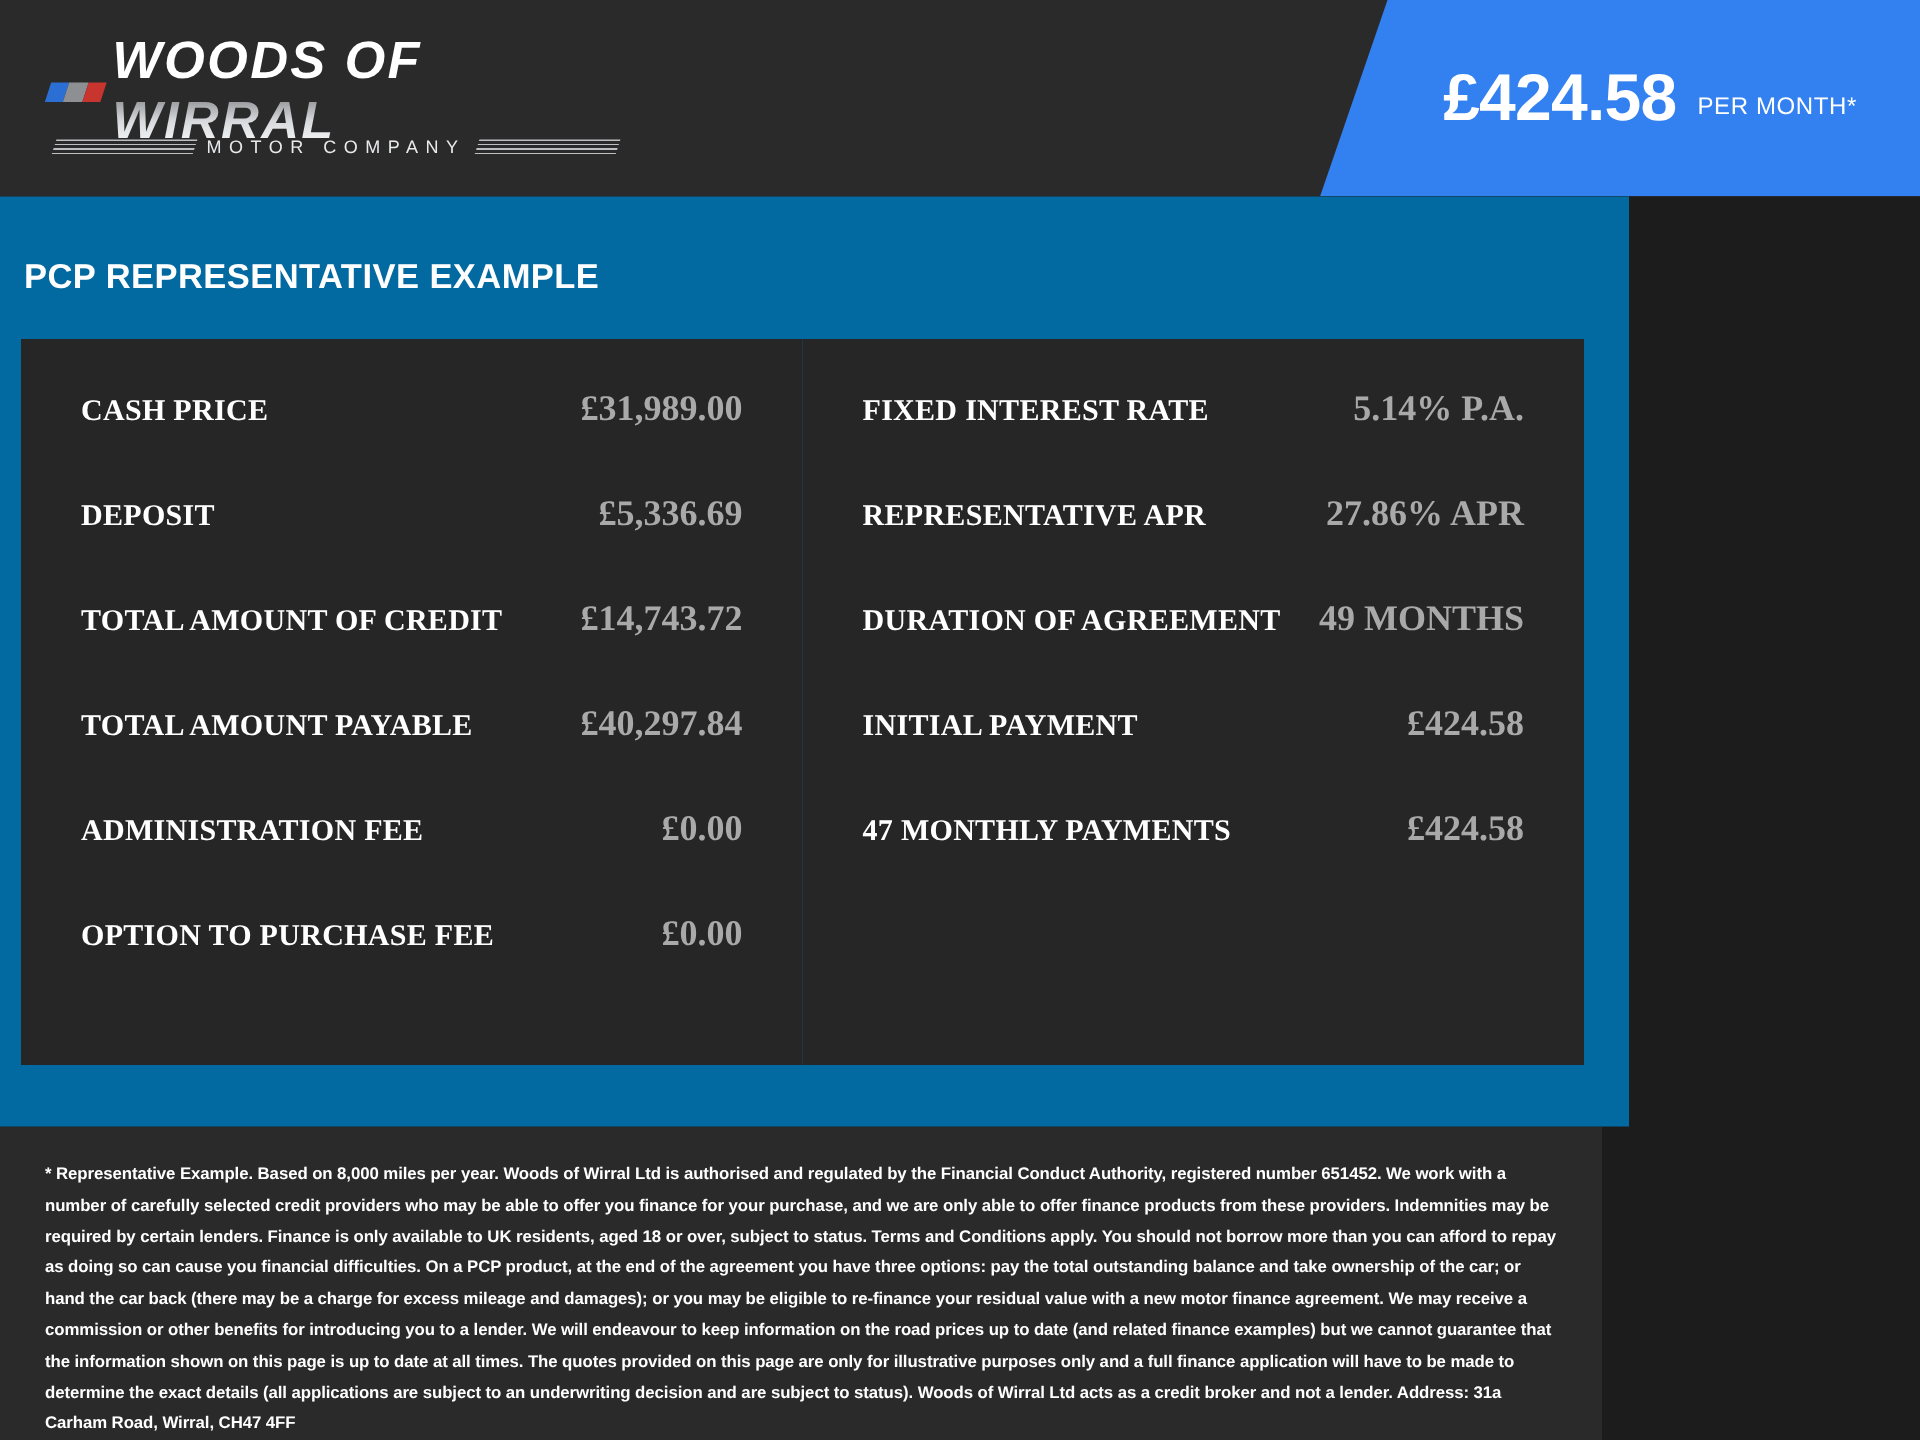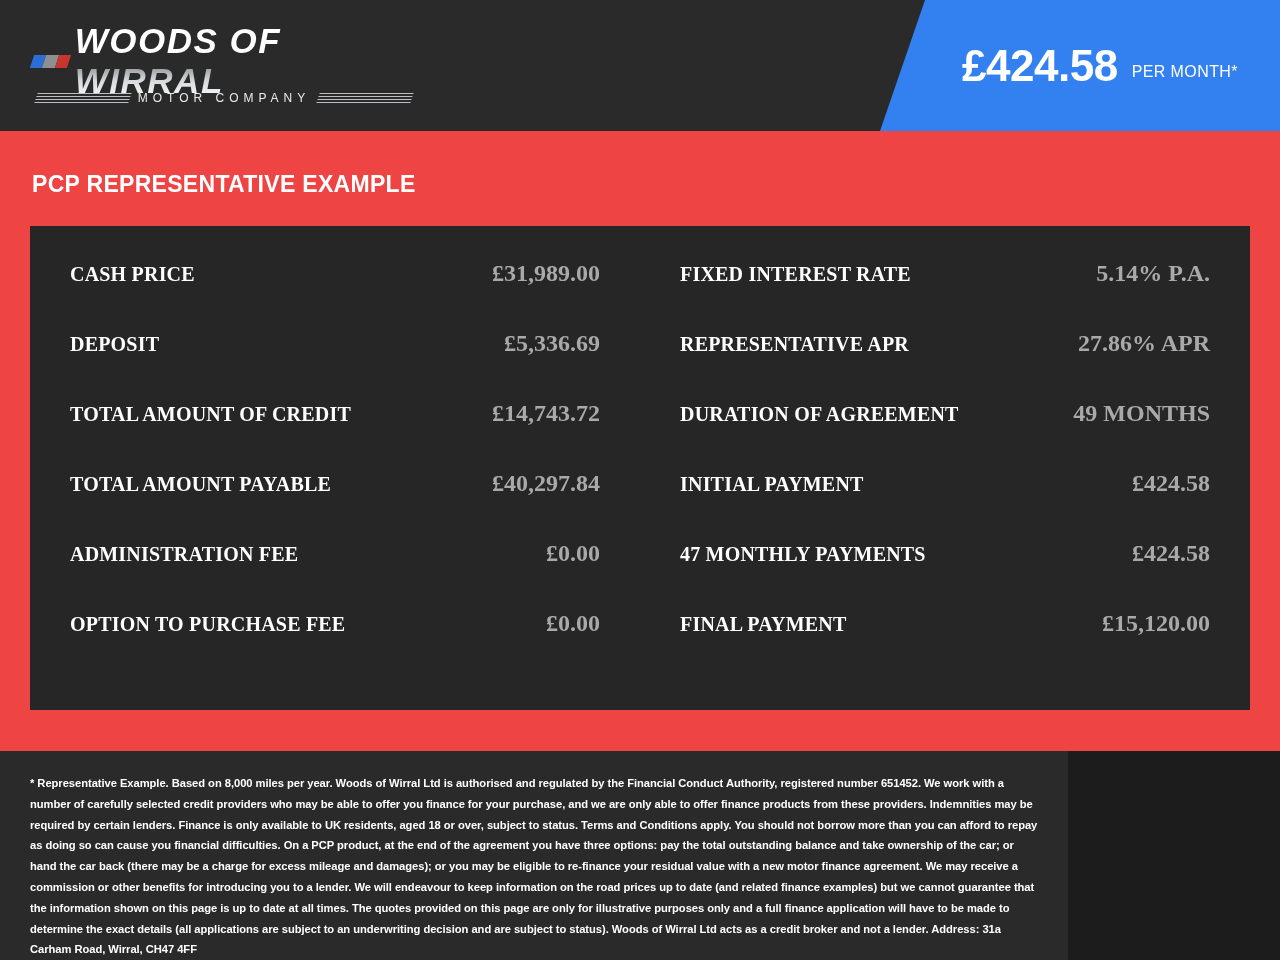--- a/index.html
+++ b/index.html
@@ -111,24 +111,24 @@
     color: #e9eaec;
     font-size: 12px;
     font-weight: normal;
     letter-spacing: 5px;
     white-space: nowrap;
   }
 
   
   .main {
     position: relative;
-    width: 1280px;
+    width: 1086px;
     height: 620px;
-    background: #ef4444;
-    padding: 40px 30px 0 30px;
+    background: #0369a1;
+    padding: 40px 30px 0 14px;
   }
   .section-title {
     color: #ffffff;
     font-size: 23px;
     font-weight: bold;
     letter-spacing: 0.3px;
     margin-bottom: 28px;
     margin-left: 2px;
   }
   .panels {
@@ -248,24 +248,20 @@
         <span class="row-value">49 MONTHS</span>
       </div>
       <div class="row">
         <span class="row-label">INITIAL PAYMENT</span>
         <span class="row-value">£424.58</span>
       </div>
       <div class="row">
         <span class="row-label">47 MONTHLY PAYMENTS</span>
         <span class="row-value">£424.58</span>
       </div>
-      <div class="row">
-        <span class="row-label">FINAL PAYMENT</span>
-        <span class="row-value">£15,120.00</span>
-      </div>
     </div>
 
   </div>
 </div>
 
 <div class="footer">
   <p>* Representative Example. Based on 8,000 miles per year. Woods of Wirral Ltd is authorised and regulated by the Financial Conduct Authority, registered number 651452. We work with a number of carefully selected credit providers who may be able to offer you finance for your purchase, and we are only able to offer finance products from these providers. Indemnities may be required by certain lenders. Finance is only available to UK residents, aged 18 or over, subject to status. Terms and Conditions apply. You should not borrow more than you can afford to repay as doing so can cause you financial difficulties. On a PCP product, at the end of the agreement you have three options: pay the total outstanding balance and take ownership of the car; or hand the car back (there may be a charge for excess mileage and damages); or you may be eligible to re-finance your residual value with a new motor finance agreement. We may receive a commission or other benefits for introducing you to a lender. We will endeavour to keep information on the road prices up to date (and related finance examples) but we cannot guarantee that the information shown on this page is up to date at all times. The quotes provided on this page are only for illustrative purposes only and a full finance application will have to be made to determine the exact details (all applications are subject to an underwriting decision and are subject to status). Woods of Wirral Ltd acts as a credit broker and not a lender. Address: 31a Carham Road, Wirral, CH47 4FF</p>
 </div>
 
 </body></html>

